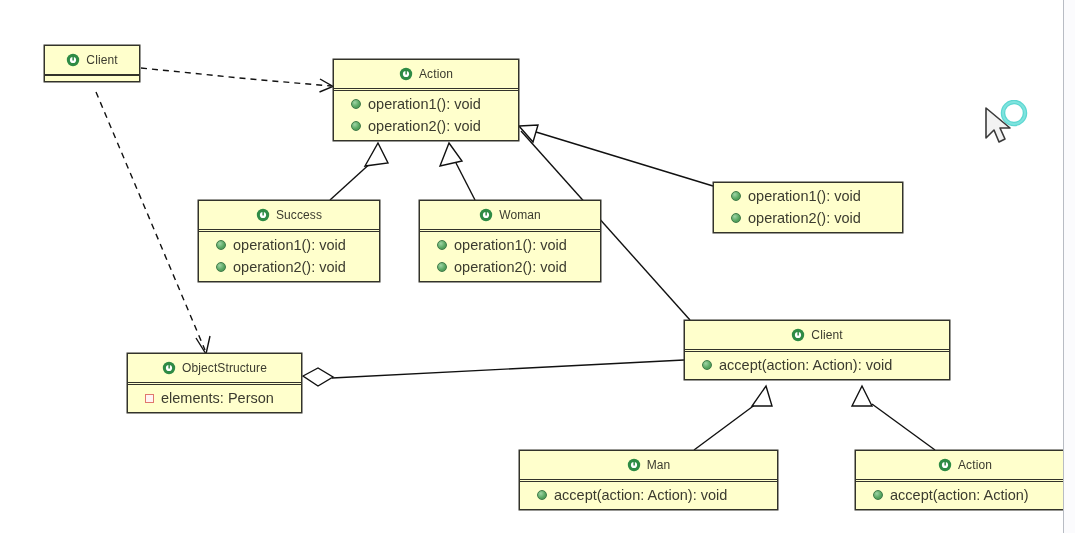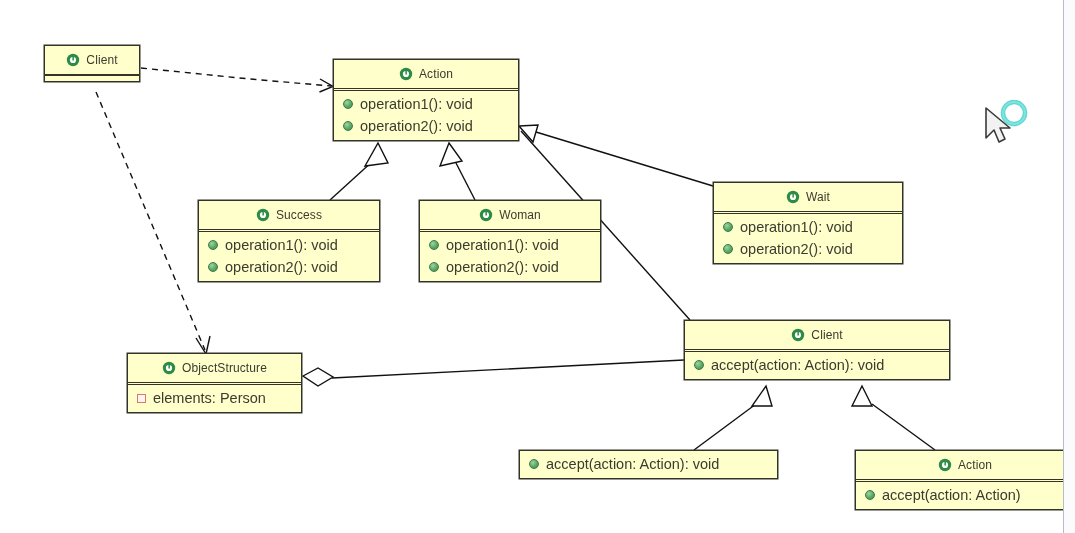--- a/index.html
+++ b/index.html
@@ -65,21 +65,21 @@
   .uml-header.with-double {
     border-bottom: 3px double #33332a;
   }
   .uml-name {
     font-size: 12px;
     color: #3b3b2f;
     white-space: nowrap;
     letter-spacing: 0.1px;
   }
   .uml-compartment {
-    padding: 2px 0 3px 0;
+    padding: 2px 0 3px 8px;
     background: #ffffcc;
   }
   .uml-compartment.empty {
     height: 5px;
     padding: 0;
   }
   .uml-member {
     display: flex;
     align-items: center;
     gap: 7px;
@@ -258,30 +258,20 @@
             <span class="icon-method"></span>
             <span>operation1(): void</span>
           </div>
           <div class="uml-member">
             <span class="icon-method"></span>
             <span>operation2(): void</span>
           </div>
         </div>
       </div>
       <div class="uml-class" style="left: 713px; top: 182px; width: 190px;">
-        <div class="uml-header with-double">
-          <span class="icon-class">
-            <svg width="14" height="14" viewBox="0 0 14 14">
-              <circle cx="7" cy="7" r="6.2" fill="#2e8b45"></circle>
-              <circle cx="7" cy="7" r="3.1" fill="#ffffff"></circle>
-              <rect x="6.4" y="3.2" width="1.5" height="4.3" fill="#2e8b45"></rect>
-            </svg>
-          </span>
-          <span class="uml-name">Wait</span>
-        </div>
         <div class="uml-compartment">
           <div class="uml-member">
             <span class="icon-method"></span>
             <span>operation1(): void</span>
           </div>
           <div class="uml-member">
             <span class="icon-method"></span>
             <span>operation2(): void</span>
           </div>
         </div>
@@ -316,20 +306,30 @@
           <span class="uml-name">Client</span>
         </div>
         <div class="uml-compartment">
           <div class="uml-member">
             <span class="icon-method"></span>
             <span>accept(action: Action): void</span>
           </div>
         </div>
       </div>
       <div class="uml-class" style="left: 519px; top: 450px; width: 259px;">
+        <div class="uml-header with-double">
+          <span class="icon-class">
+            <svg width="14" height="14" viewBox="0 0 14 14">
+              <circle cx="7" cy="7" r="6.2" fill="#2e8b45"></circle>
+              <circle cx="7" cy="7" r="3.1" fill="#ffffff"></circle>
+              <rect x="6.4" y="3.2" width="1.5" height="4.3" fill="#2e8b45"></rect>
+            </svg>
+          </span>
+          <span class="uml-name">Man</span>
+        </div>
         <div class="uml-compartment">
           <div class="uml-member">
             <span class="icon-method"></span>
             <span>accept(action: Action): void</span>
           </div>
         </div>
       </div>
       <div class="uml-class" style="left: 855px; top: 450px; width: 220px; overflow: hidden;">
         <div class="uml-header with-double">
           <span class="icon-class">

